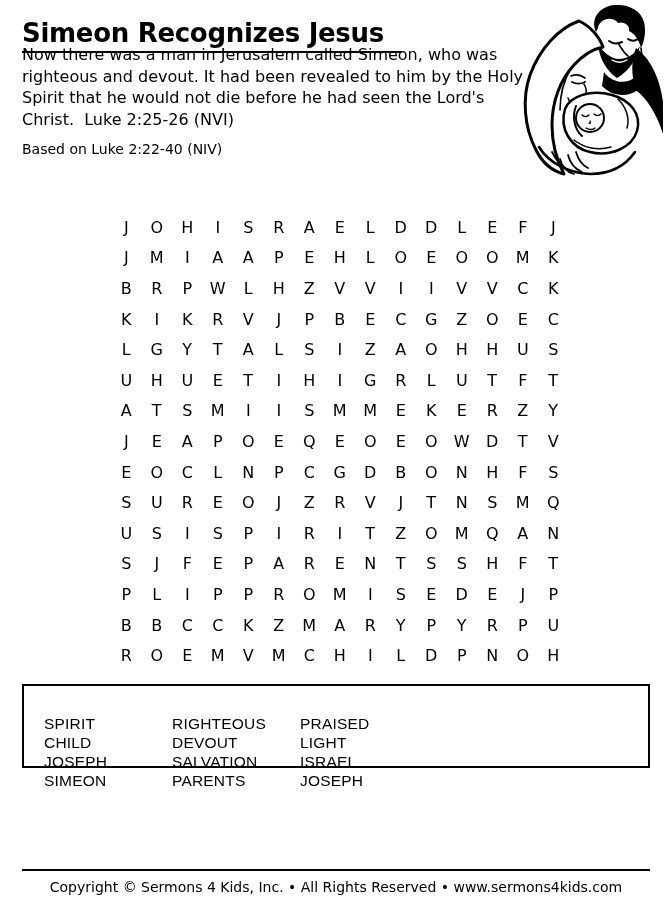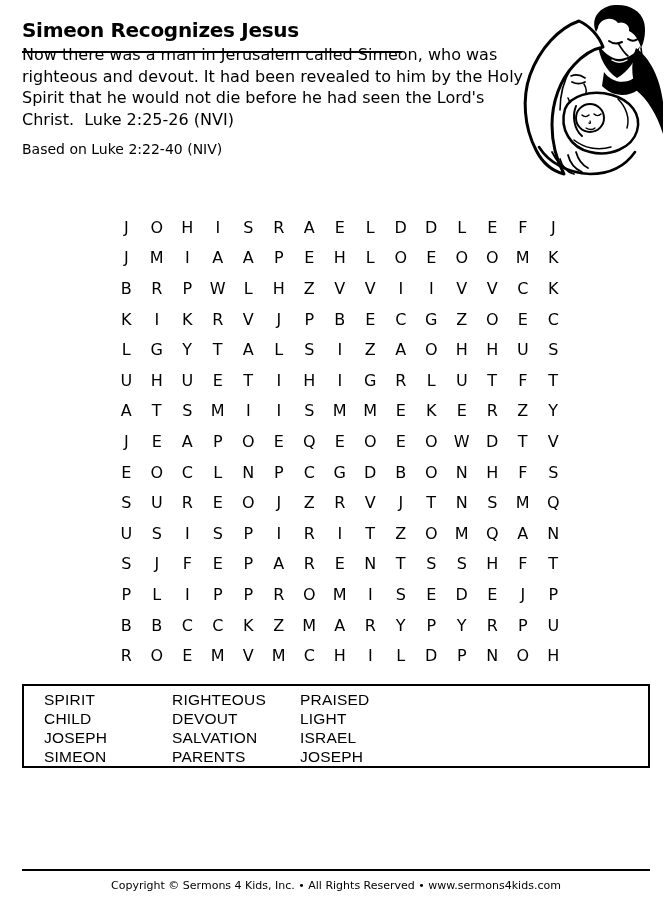--- a/index.html
+++ b/index.html
@@ -9,21 +9,21 @@
     font-family: "DejaVu Sans", "Liberation Sans", sans-serif;
     color: #000;
     position: relative;
     overflow: hidden;
   }
   .page { position: relative; width: 672px; height: 905px; background: #fff; }
 
   
   .title {
     position: absolute; left: 22px; top: 18px;
-    font-size: 20px; font-weight: bold; letter-spacing: -0.3px;
+    font-size: 26px; font-weight: bold; letter-spacing: -0.3px;
     white-space: nowrap;
   }
   .title-rule {
     position: absolute; left: 22px; top: 51px;
     width: 380px; height: 2px; background: #000;
   }
   .intro {
     position: absolute; left: 22px; top: 44px; width: 502px;
     font-size: 16px; line-height: 21.5px; white-space: pre-wrap;
   }
@@ -53,29 +53,29 @@
   .word-box {
     position: absolute; left: 22px; top: 684px;
     width: 628px; height: 84px;
     border: 2px solid #000;
     display: grid;
     grid-template-columns: 128px 128px 127px 125px 1fr;
     padding: 4px 0 0 20px;
     font-family: "Liberation Sans", sans-serif;
     font-size: 15.5px;
   }
-  .word-col { display: block; }
+  .word-col { display: block; margin-top: 24px; }
   .word { height: 19px; line-height: 19px; letter-spacing: 0.2px; }
 
   
   .footer {
     position: absolute; left: 22px; top: 869px; width: 628px;
     border-top: 2px solid #000;
     text-align: center; padding-top: 8px;
-    font-size: 11px;
+    font-size: 14px;
   }
 </style>
 </head>
 <body>
 
 <div class="page">
 
   <h1 class="title">Simeon Recognizes Jesus</h1>
   <div class="title-rule"></div>
 

